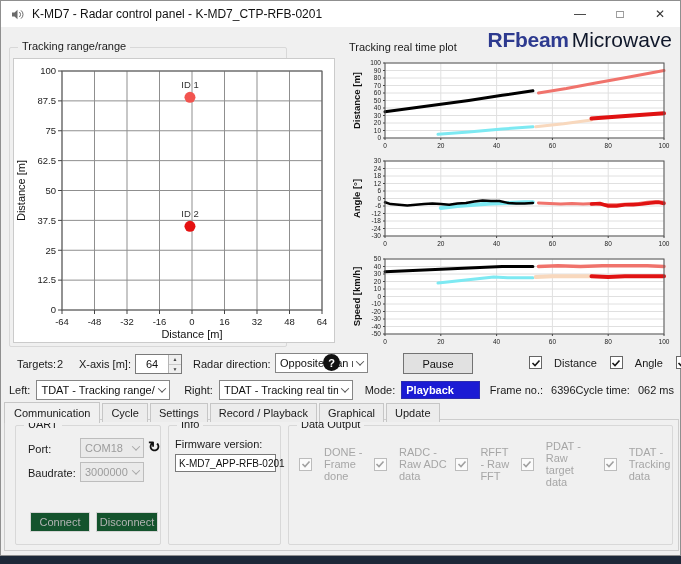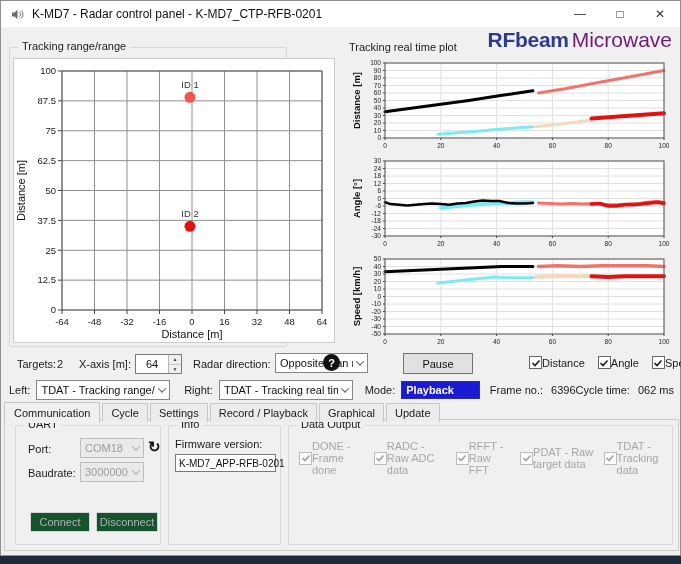--- a/index.html
+++ b/index.html
@@ -7,21 +7,21 @@
   .stage { position:relative; width:681px; height:564px; overflow:hidden; }
   .window { position:absolute; left:0; top:0; width:681px; height:556px; background:#f0f0f0; border:1px solid #8f8f8f; }
   .titlebar { position:absolute; left:0; top:0; right:0; height:26px; background:#ffffff; display:flex; align-items:center; }
   .app-icon { margin-left:9px; width:15px; height:15px; }
   .title-text { margin-left:7px; font-size:12px; color:#111; }
   .win-btns { margin-left:auto; display:flex; height:26px; }
   .win-btn { width:40px; height:26px; display:flex; align-items:center; justify-content:center; font-size:12px; color:#333; }
   .client { position:absolute; left:0; top:26px; right:0; bottom:0; background:#f0f0f0; }
   .logo { position:absolute; right:8px; top:1px; display:flex; align-items:baseline; }
   .logo-bold { font-size:21px; font-weight:bold; color:#2d3a8f; letter-spacing:-0.3px; }
-  .logo-light { font-size:21px; color:#701a75; margin-left:3px; }
+  .logo-light { font-size:21px; color:#0f172a; margin-left:3px; }
   .groupbox { position:absolute; border:1px solid #d8d8d8; border-radius:2px; }
   .gb-label { position:absolute; top:-8px; left:8px; background:#f0f0f0; padding:0 4px; font-size:11px; color:#1a1a1a; white-space:nowrap; }
   .left-group { left:8px; top:20px; width:278px; height:300px; }
   .left-chart-panel { position:absolute; left:3px; top:10px; width:322px; height:285px; background:#fff; border:1px solid #cbcbcb; }
   .rt-title { position:absolute; left:348px; top:14px; font-size:11px; color:#1a1a1a; }
   .rt-chart { position:absolute; left:350px; width:322px; height:95px; }
   .chart-0 { position:absolute; left:0; top:0; width:320px; height:283px; }
   .rt-1 { top:31px; } .rt-2 { top:129px; } .rt-3 { top:227px; }
   .ctl-label { font-size:11px; color:#1a1a1a; white-space:nowrap; }
   .abs { position:absolute; }
@@ -33,21 +33,21 @@
   .combo { height:20px; border:1px solid #868686; background:#fff; display:flex; align-items:center; font-size:11px; color:#111; padding:0 4px; white-space:nowrap; overflow:hidden; }
   .combo .txt { flex:1; overflow:hidden; white-space:nowrap; }
   .chev { flex:none; width:6px; height:6px; border-right:1.4px solid #555; border-bottom:1.4px solid #555; transform:rotate(45deg) translate(-1px,-1px); margin-left:4px; }
   .combo.disabled { background:#eaeaea; border-color:#bdbdbd; color:#9c9c9c; }
   .combo.disabled .chev { border-color:#a8a8a8; }
   .help-circle { width:17px; height:17px; border-radius:50%; background:#111; color:#fff; font-size:11px; font-weight:bold; display:flex; align-items:center; justify-content:center; }
   .btn { background:#e1e1e1; border:1px solid #737373; font-size:11px; color:#111; display:flex; align-items:center; justify-content:center; }
   .btn.disabled { background:#14532d; border-color:#d4d4d4; color:#b3b3b3; }
   .cb { width:13px; height:13px; background:#fff; border:1px solid #666; display:inline-flex; align-items:center; justify-content:center; flex:none; }
   .cb svg { width:10px; height:10px; }
-  .cb-row { display:flex; align-items:center; gap:0; }
+  .cb-row { display:flex; align-items:center; gap:12px; }
   .cb-label { font-size:11px; color:#1a1a1a; }
   .cb.disabled { border-color:#bcbcbc; background:#fbfbfb; }
   .cb-label.disabled { color:#a6a6a6; }
   .mode-box { width:92px; height:18px; border:1px solid #2c2cae; color:#fff; font-size:11px; font-weight:bold; display:flex; align-items:center; padding:0 4px; }
   .sel-row { position:absolute; left:0; top:352px; width:681px; height:21px; display:flex; align-items:center; padding-left:8px; }
   .tabs { position:absolute; left:3px; top:374px; display:flex; align-items:flex-end; z-index:2; }
   .tab { border:1px solid #c6c6c6; border-bottom:none; background:#ececec; font-size:11px; color:#1a1a1a; padding:3px 8px 3px; margin-right:2px; }
   .tab.active { background:#f0f0f0; padding:4px 9px 4px; position:relative; top:1px; }
   .tab-panel { position:absolute; left:3px; top:392px; width:675px; height:132px; border:1px solid #cdcdcd; background:#f0f0f0; }
   .uart-group { left:14px; top:398px; width:146px; height:120px; }

